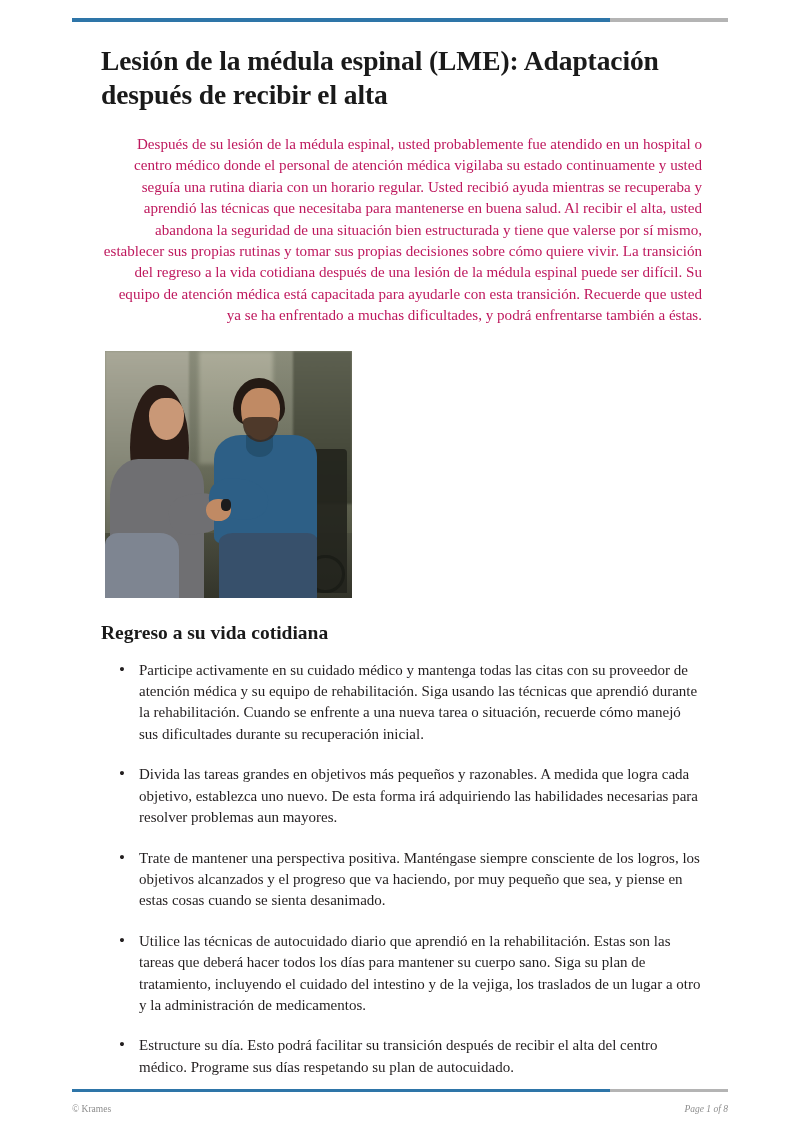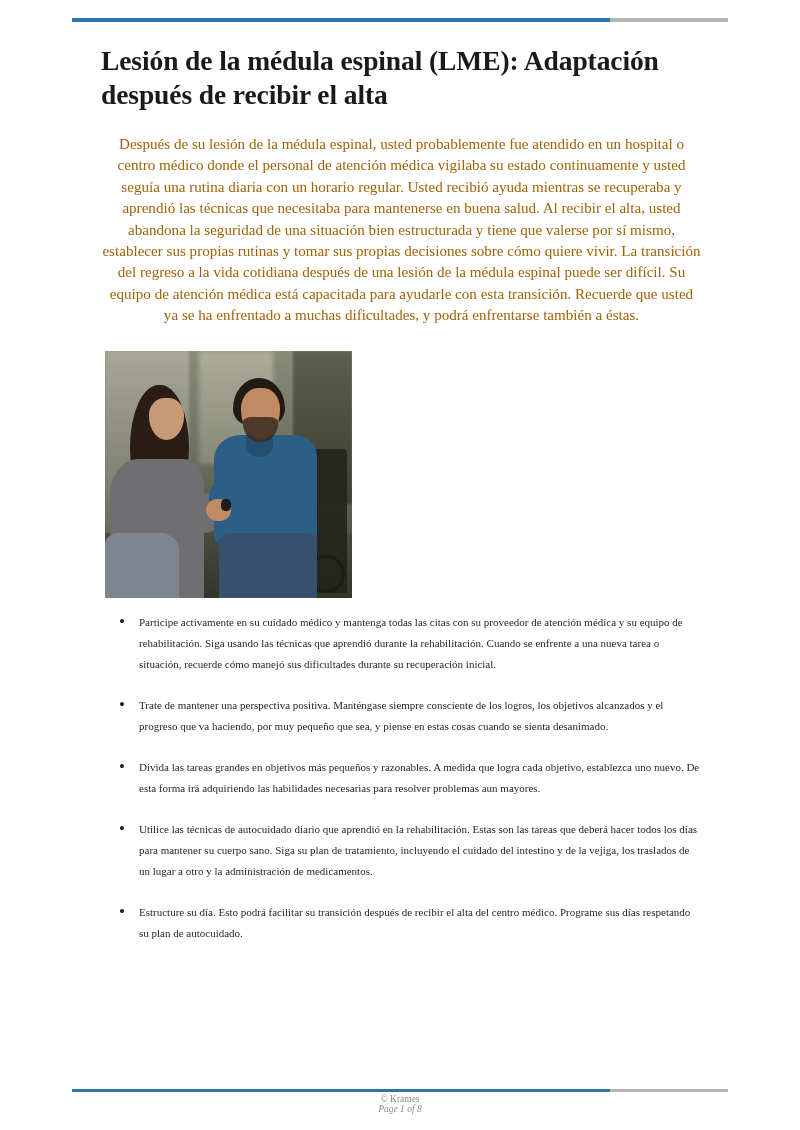--- a/index.html
+++ b/index.html
@@ -53,22 +53,22 @@
     line-height: 34px;
     font-weight: bold;
     margin: 0 0 22px 0;
     color: #1a1a1a;
     letter-spacing: -0.1px;
   }
   p.body-text {
     font-size: 15.1px;
     line-height: 21.4px;
     margin: 0 0 16px 0;
-    text-align: center;
-    color: #a16207;
+    text-align: right;
+    color: #be185d;
   }
   
   .photo-wrap {
     margin: 24px 0 10px 4px;
     width: 247px;
     height: 247px;
     position: relative;
     overflow: hidden;
     background: #6d6f63;
   }
@@ -241,21 +241,21 @@
     margin: 22px 0 14px 0;
     color: #1a1a1a;
   }
   ul.bullets {
     margin: 14px 0 0 0;
     padding: 0 0 0 36px;
     list-style: none;
   }
   ul.bullets li {
     position: relative;
-    font-size: 11px;
+    font-size: 15px;
     line-height: 21.4px;
     margin: 0 0 19px 0;
     padding-left: 2px;
   }
   ul.bullets li::before {
     content: "\2022";
     position: absolute;
     left: -18px;
     top: -1px;
     font-size: 17px;
@@ -284,21 +284,20 @@
     position: absolute;
     bottom: 16px;
     left: 72px;
     width: 656px;
     display: flex;
     justify-content: space-between;
     align-items: center;
     font-size: 9.5px;
     color: #8d8d8d;
     font-style: italic;
-    flex-direction: column;
   }
   .footer .copyright {
     font-style: normal;
   }
 </style>
 </head>
 <body>
 
 <div class="page">
 
@@ -336,26 +335,27 @@
         <div class="ph-m-jeans"></div>
         <div class="ph-m-hair"></div>
         <div class="ph-m-face"></div>
         <div class="ph-m-beard"></div>
         <div class="ph-m-arm"></div>
         <div class="ph-m-hand"></div>
         <div class="ph-m-watch"></div>
       </div>
     </div>
 
+    <h2 class="section-title">Regreso a su vida cotidiana</h2>
 
 
     <ul class="bullets">
       <li>Participe activamente en su cuidado médico y mantenga todas las citas con su proveedor de atención médica y su equipo de rehabilitación. Siga usando las técnicas que aprendió durante la rehabilitación. Cuando se enfrente a una nueva tarea o situación, recuerde cómo manejó sus dificultades durante su recuperación inicial.</li>
+      <li>Divida las tareas grandes en objetivos más pequeños y razonables. A medida que logra cada objetivo, establezca uno nuevo. De esta forma irá adquiriendo las habilidades necesarias para resolver problemas aun mayores.</li>
       <li>Trate de mantener una perspectiva positiva. Manténgase siempre consciente de los logros, los objetivos alcanzados y el progreso que va haciendo, por muy pequeño que sea, y piense en estas cosas cuando se sienta desanimado.</li>
-      <li>Divida las tareas grandes en objetivos más pequeños y razonables. A medida que logra cada objetivo, establezca uno nuevo. De esta forma irá adquiriendo las habilidades necesarias para resolver problemas aun mayores.</li>
       <li>Utilice las técnicas de autocuidado diario que aprendió en la rehabilitación. Estas son las tareas que deberá hacer todos los días para mantener su cuerpo sano. Siga su plan de tratamiento, incluyendo el cuidado del intestino y de la vejiga, los traslados de un lugar a otro y la administración de medicamentos.</li>
       <li>Estructure su día. Esto podrá facilitar su transición después de recibir el alta del centro médico. Programe sus días respetando su plan de autocuidado.</li>
     </ul>
 
   </div>
 
   <div class="footer-rule">
     <div class="seg-blue"></div>
     <div class="seg-gray"></div>
   </div>

